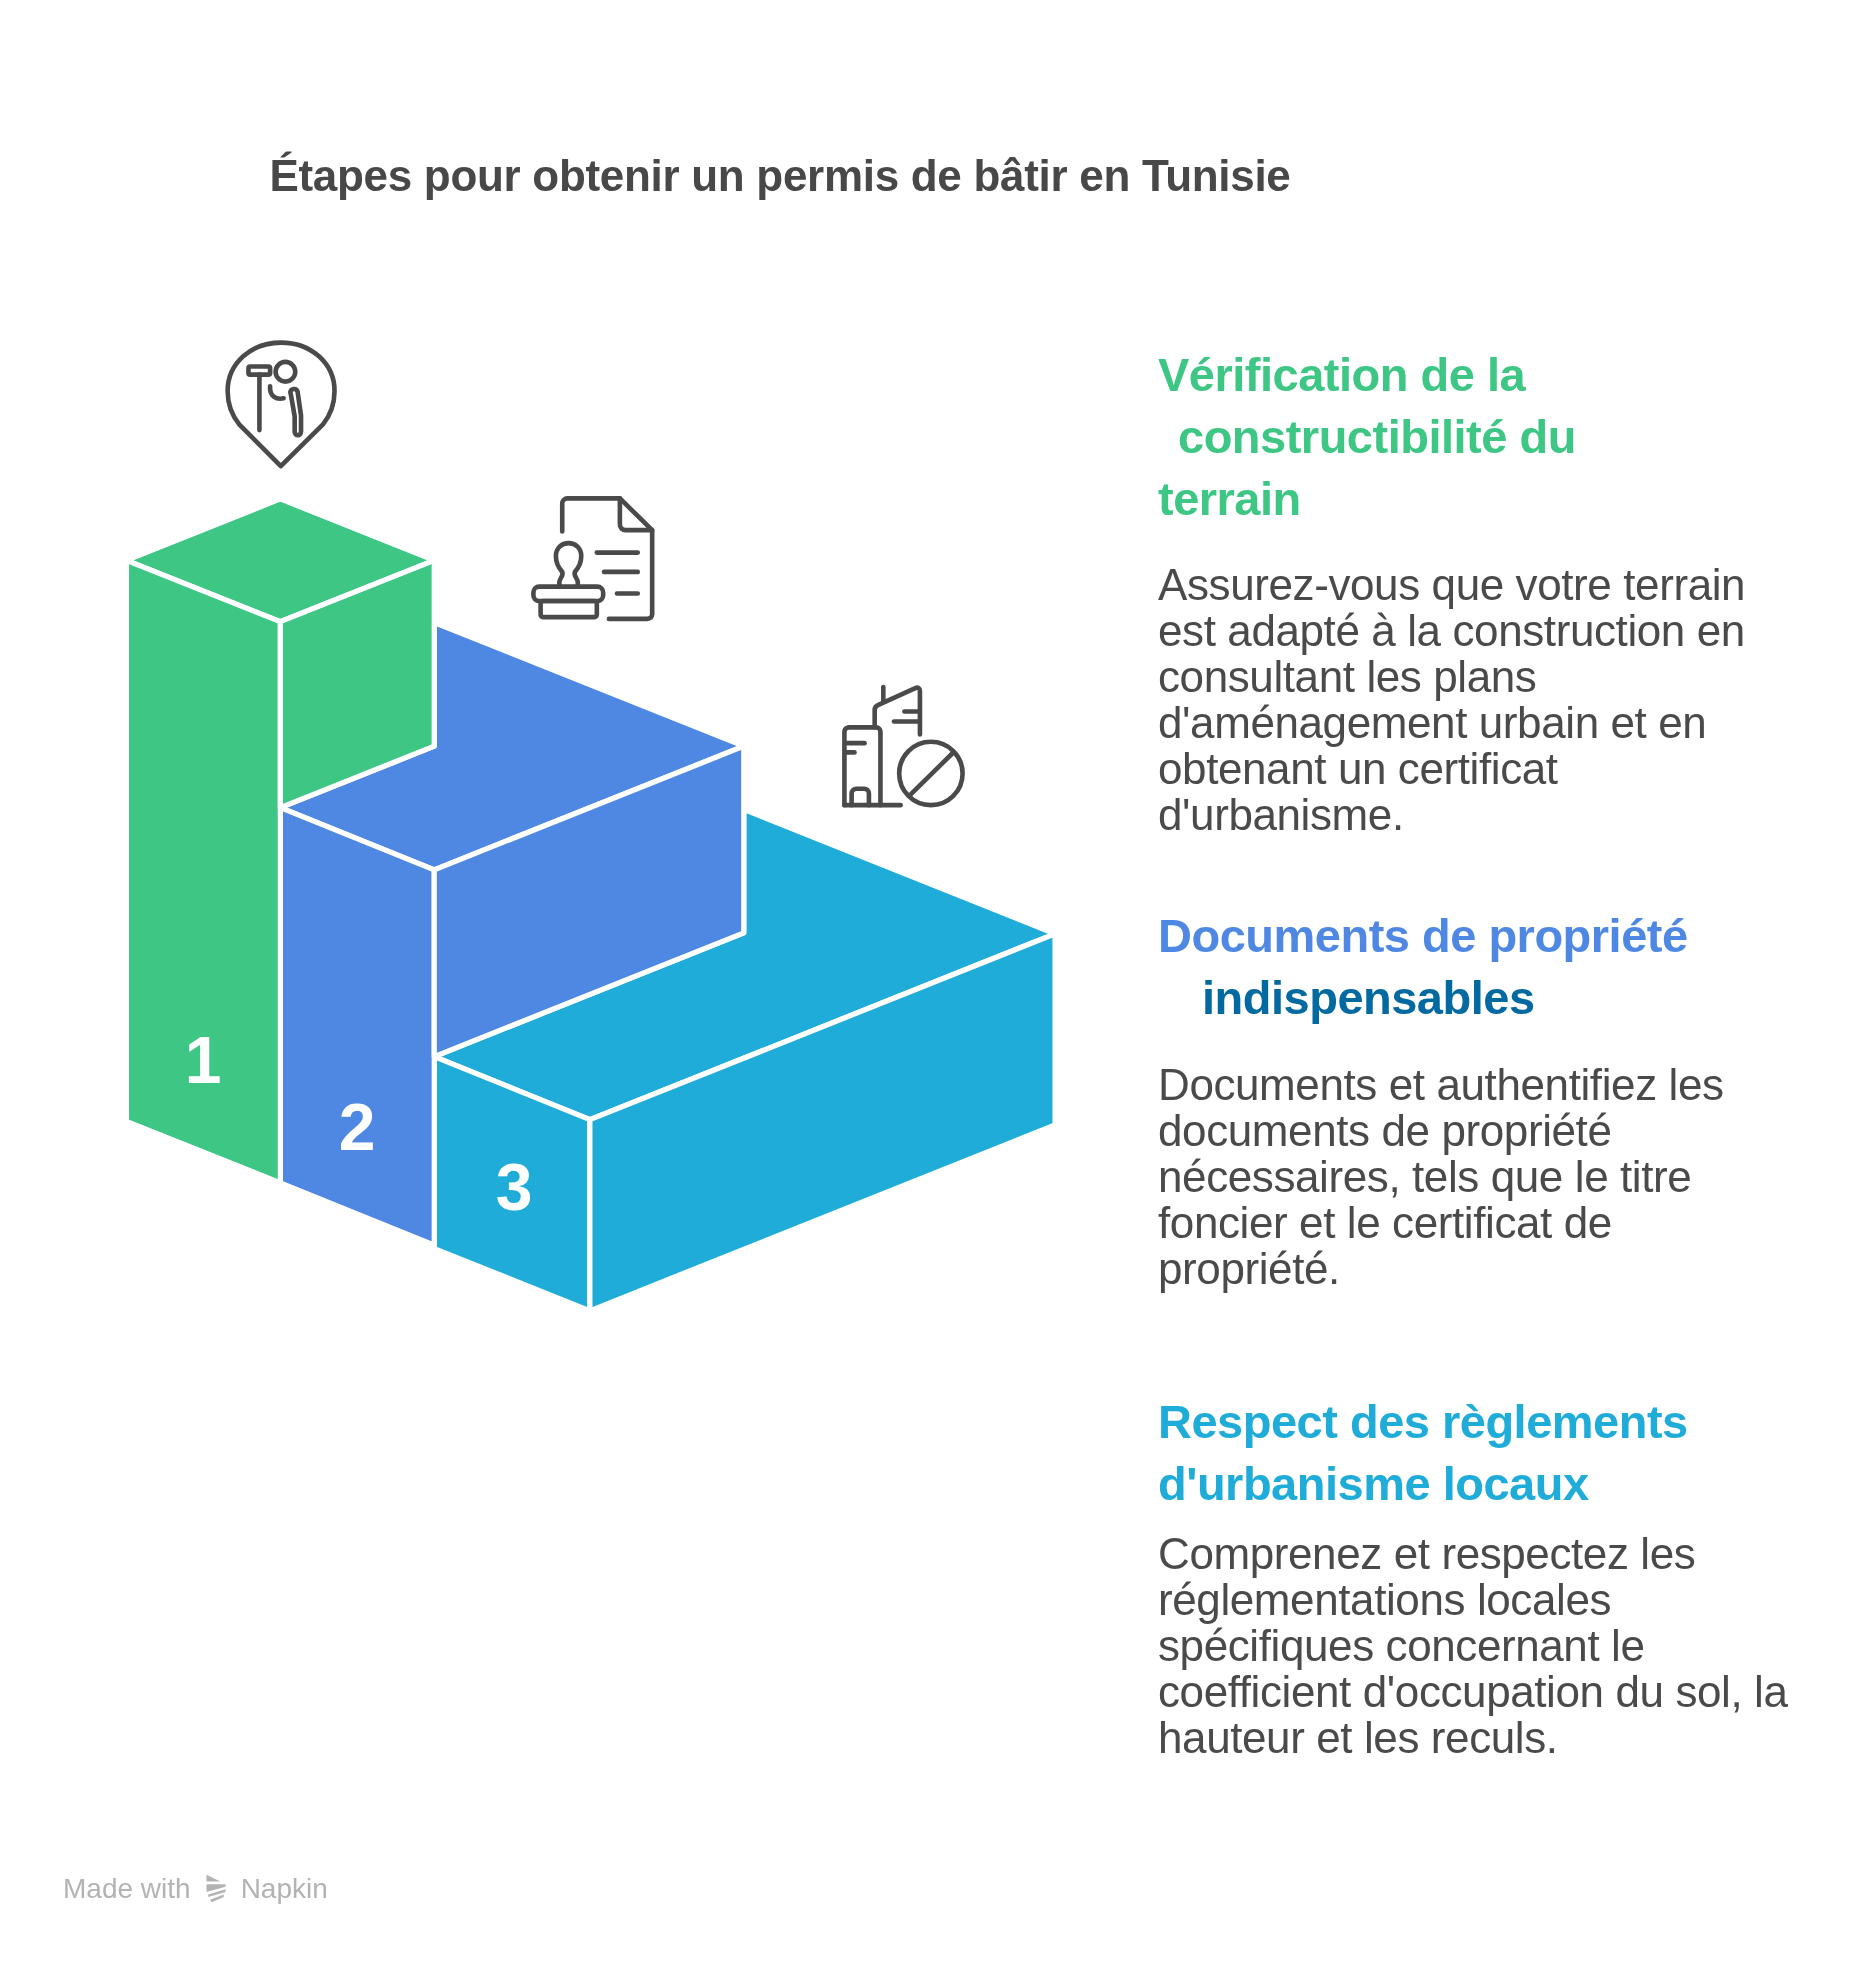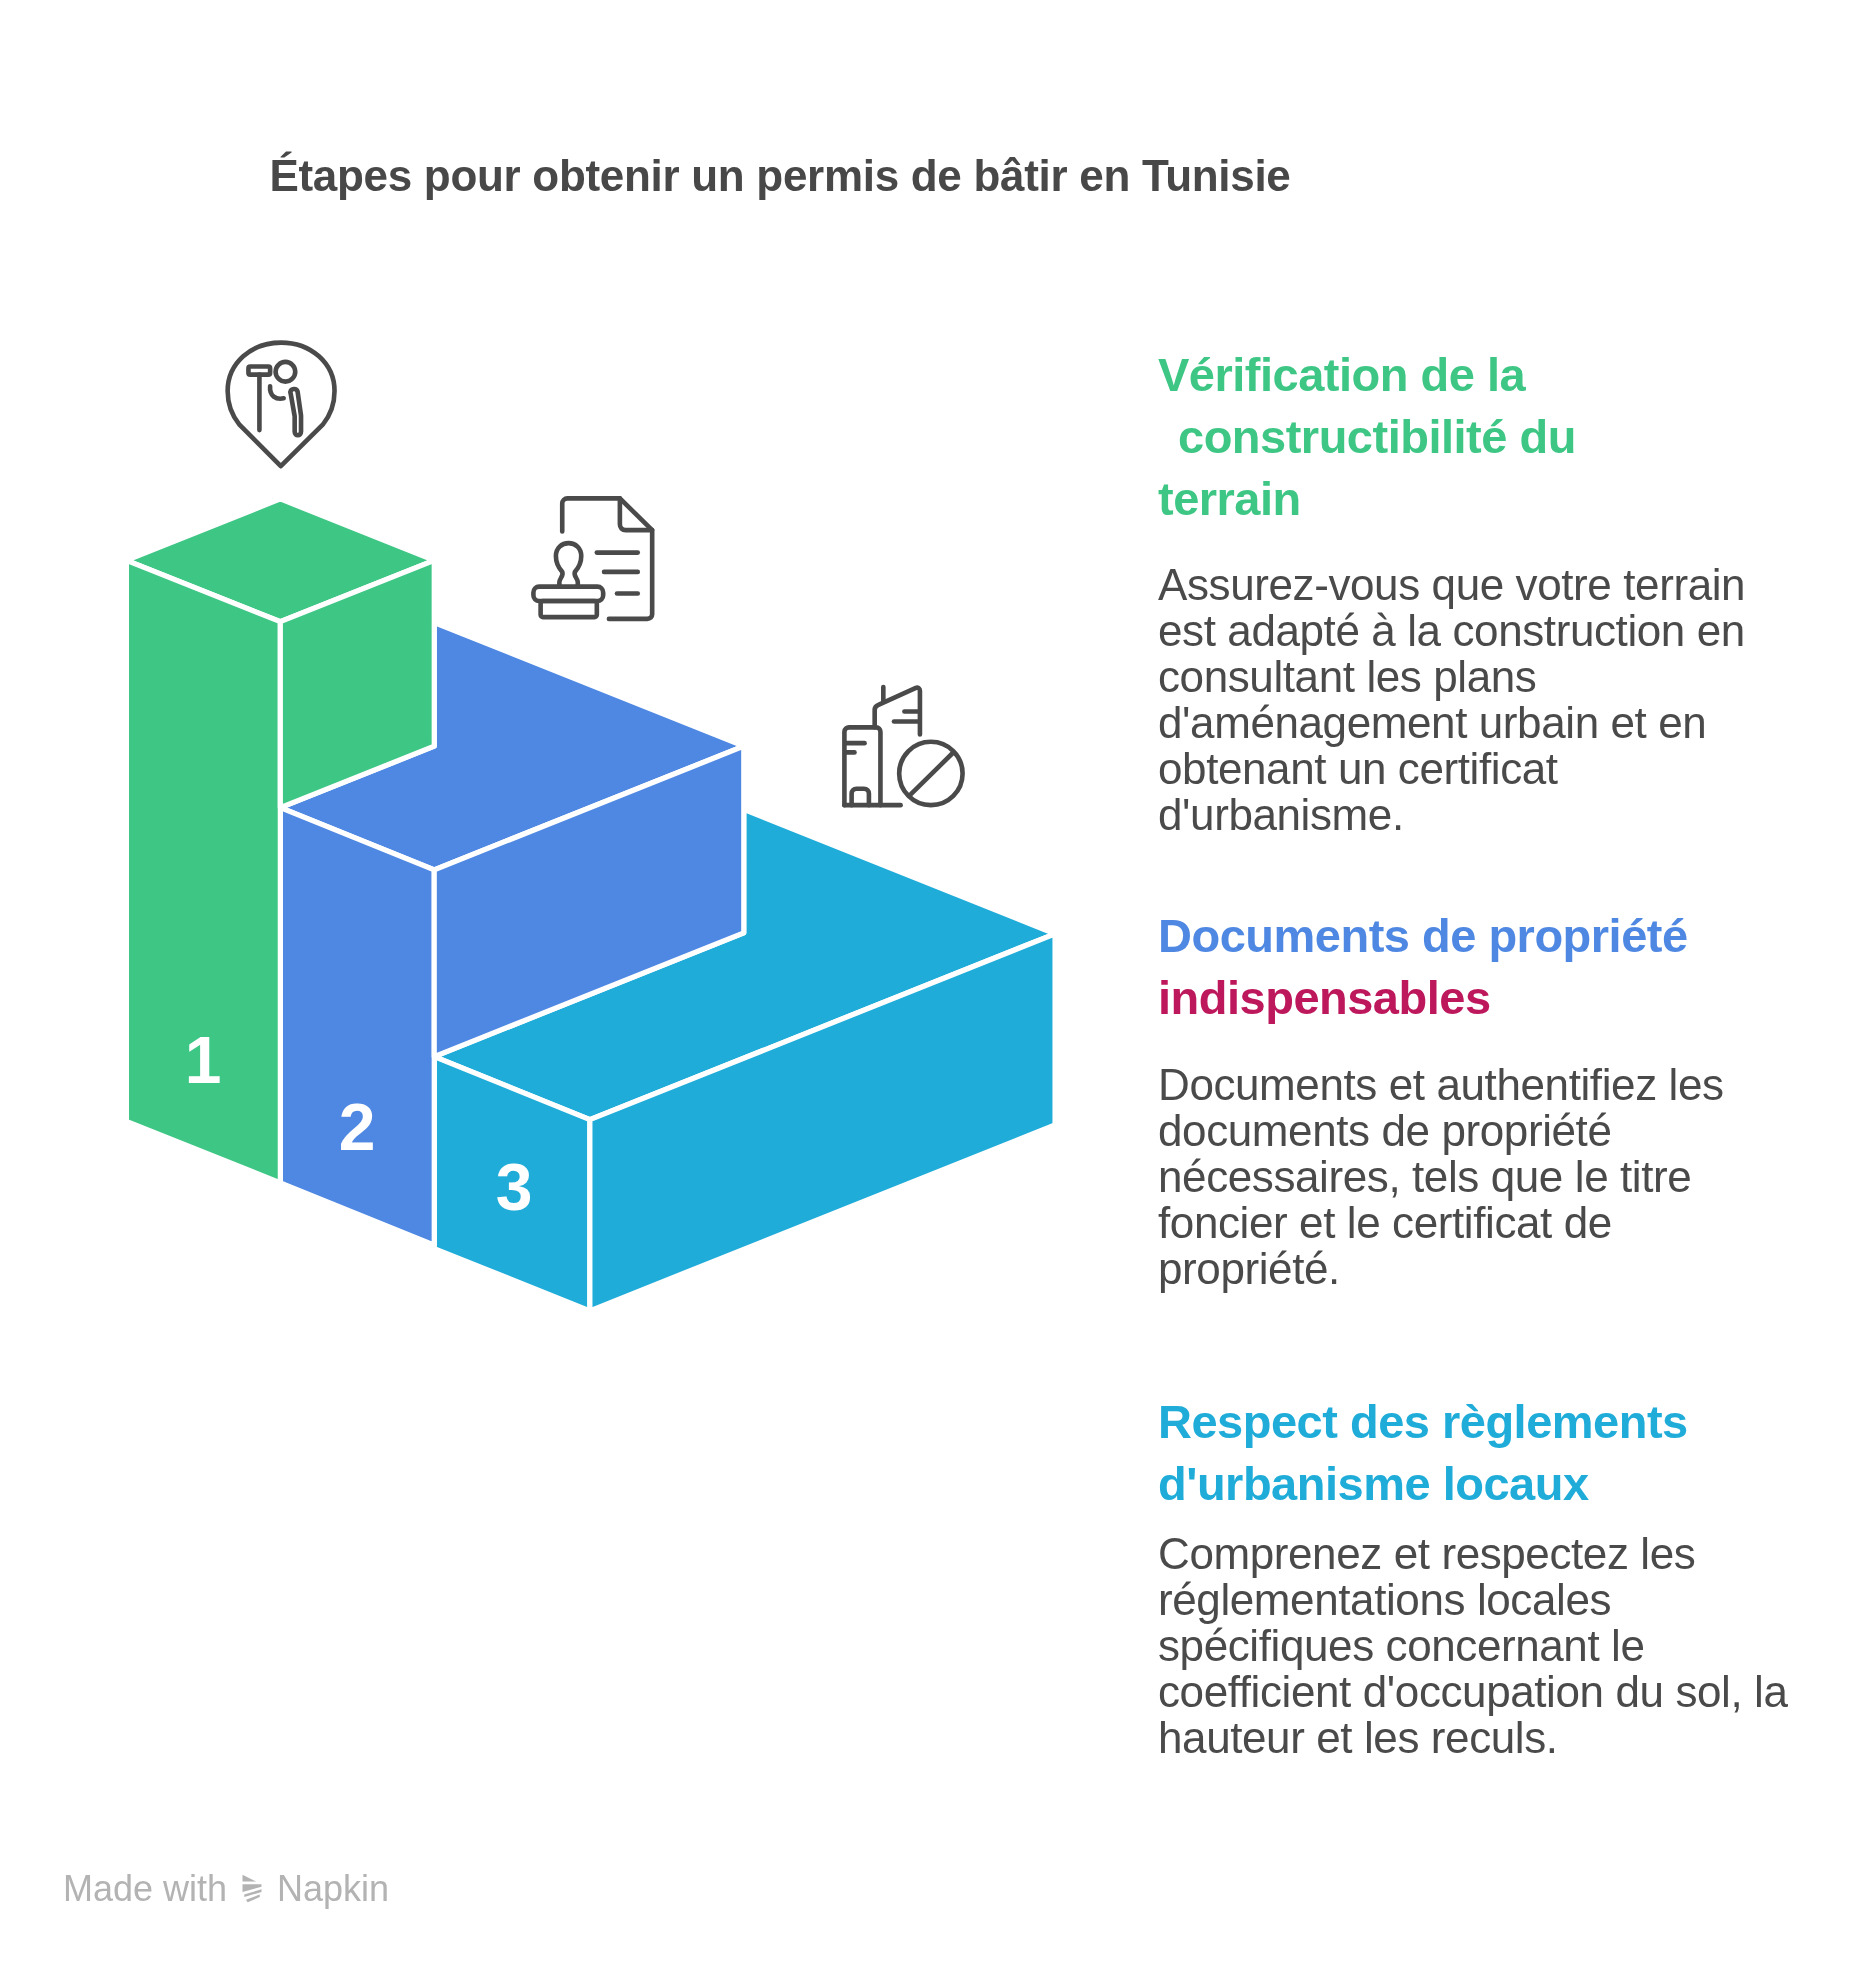--- a/index.html
+++ b/index.html
@@ -8,21 +8,21 @@
   .title { left: 0; top: 150px; width: 1560px; text-align: center; font-size: 44px; line-height: 52px; font-weight: bold; color: #484848; white-space: nowrap; letter-spacing: -0.3px; }
   .stairs { position: absolute; left: 0; top: 0; }
   .face { stroke: #ffffff; stroke-width: 6; stroke-linejoin: round; }
   .num { position: absolute; width: 104px; text-align: center; font-size: 66px; line-height: 66px; font-weight: bold; color: #ffffff; }
   .icon { position: absolute; }
   .icon svg { display: block; }
   .ic { fill: none; stroke: #4a4a4a; stroke-width: 16; stroke-linecap: round; stroke-linejoin: round; }
   .step-text { position: absolute; left: 1158px; width: 657px; }
   .heading-line { font-size: 47px; line-height: 62px; font-weight: bold; white-space: nowrap; letter-spacing: -0.5px; }
   .body-line { font-size: 44px; line-height: 46px; color: #4a4a4a; white-space: nowrap; letter-spacing: -0.4px; }
-  .footer { position: absolute; left: 63px; top: 1871px; height: 35px; display: flex; align-items: center; gap: 12px; color: #b3b3b3; font-size: 36px; line-height: 35px; }
+  .footer { position: absolute; left: 63px; top: 1871px; height: 35px; display: flex; align-items: center; gap: 12px; color: #b3b3b3; font-size: 28px; line-height: 35px; }
   .footer svg { display: block; }
 </style>
 </head>
 <body>
 
 <div class="abs title">Étapes pour obtenir un permis de bâtir en Tunisie</div>
 
 <svg class="stairs" width="1868" height="1961" viewBox="0 0 2160 2268">
 
   <g>
@@ -97,21 +97,21 @@
   <div class="body-line">Assurez-vous que votre terrain</div>
   <div class="body-line">est adapté à la construction en</div>
   <div class="body-line">consultant les plans</div>
   <div class="body-line">d'aménagement urbain et en</div>
   <div class="body-line">obtenant un certificat</div>
   <div class="body-line">d'urbanisme.</div>
 </div>
 
 <div class="step-text" style="top:905px;">
   <div class="heading-line" style="color: rgb(79, 136, 227);">Documents de propriété</div>
-  <div class="heading-line" style="color: #be185d;">indispensables</div>
+  <div class="heading-line" style="color: #0369a1; margin-left: 44px;">indispensables</div>
 </div>
 <div class="step-text" style="top:1062px;">
   <div class="body-line">Documents et authentifiez les</div>
   <div class="body-line">documents de propriété</div>
   <div class="body-line">nécessaires, tels que le titre</div>
   <div class="body-line">foncier et le certificat de</div>
   <div class="body-line">propriété.</div>
 </div>
 
 <div class="step-text" style="top:1371px;margin-top:20px;">

